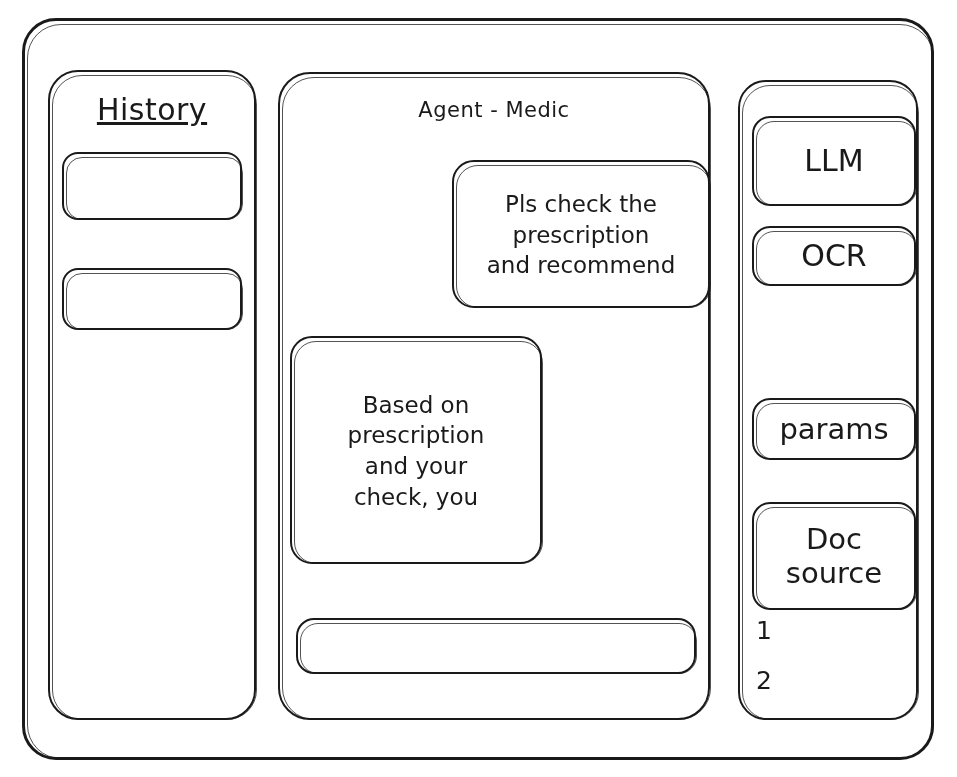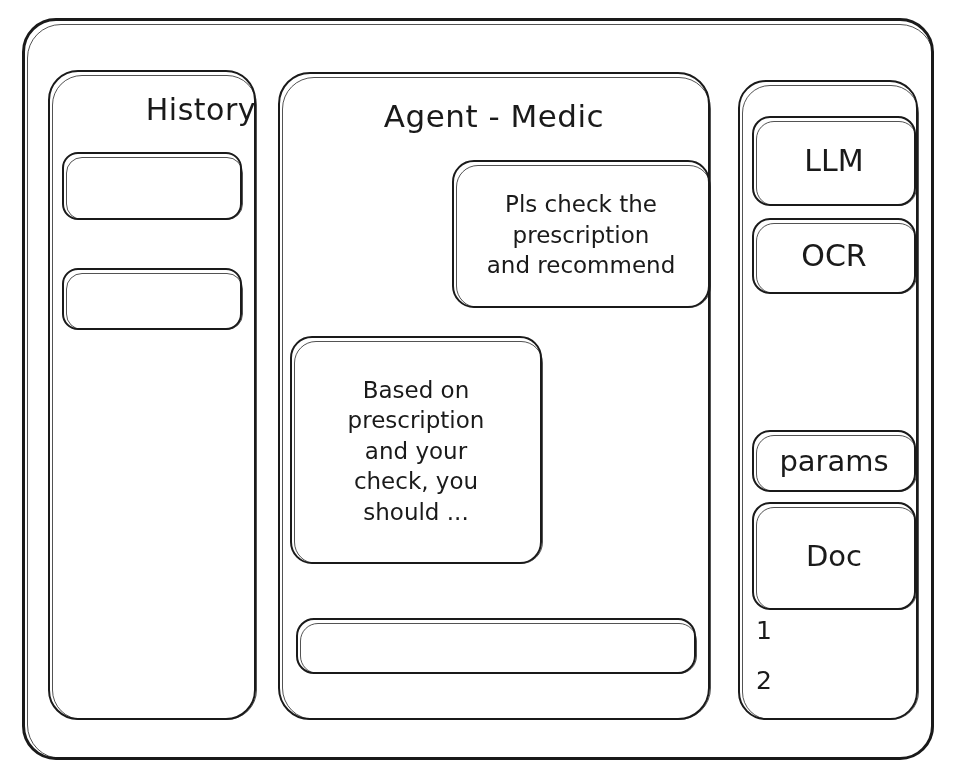--- a/index.html
+++ b/index.html
@@ -50,23 +50,24 @@
     top: 70px;
     width: 208px;
     height: 650px;
     border-radius: 30px;
   }
   #history-title {
     position: absolute;
     left: 48px;
     top: 92px;
     width: 208px;
-    text-align: right;
+    text-align: center;
     font-size: 30px;
     letter-spacing: .5px;
+    text-decoration: underline;
   }
   .history-item {
     left: 62px;
     width: 180px;
     height: 68px;
     border-radius: 16px;
   }
   #history-item-1 { top: 152px; }
   #history-item-2 { top: 268px; height: 62px; }
 
@@ -77,21 +78,21 @@
     width: 432px;
     height: 648px;
     border-radius: 32px;
   }
   #agent-title {
     position: absolute;
     left: 278px;
     top: 98px;
     width: 432px;
     text-align: center;
-    font-size: 31px;
+    font-size: 21px;
     letter-spacing: .5px;
   }
 
   .bubble {
     border-radius: 22px;
     padding: 12px 8px 10px;
     text-align: center;
     font-size: 23px;
     line-height: 1.33;
     display: flex;
@@ -135,22 +136,22 @@
     border-radius: 18px;
     display: flex;
     flex-direction: column;
     justify-content: center;
     align-items: center;
     text-align: center;
     font-size: 30px;
     line-height: 1.18;
   }
   #tool-llm    { top: 116px; height: 90px; }
-  #tool-ocr    { top: 218px; height: 76px; text-align: right; }
-  #tool-params { top: 398px; height: 62px; font-size: 29px; margin-top: 32px; }
+  #tool-ocr    { top: 226px; height: 60px; text-align: right; }
+  #tool-params { top: 398px; height: 62px; font-size: 29px; }
   #tool-doc-source {
     top: 502px;
     height: 108px;
     font-size: 29px;
     padding: 0 6px;
   }
   .doc-line { display: block; white-space: nowrap; }
 
   .doc-ref {
     position: absolute;
@@ -178,34 +179,34 @@
   <span class="bubble-line">Pls check the</span>
   <span class="bubble-line">prescription</span>
   <span class="bubble-line">and recommend</span>
 </div>
 
 <div class="sketch bubble" id="assistant-bubble">
   <span class="bubble-line">Based on</span>
   <span class="bubble-line">prescription</span>
   <span class="bubble-line">and your</span>
   <span class="bubble-line">check, you</span>
-  <span class="bubble-line">should ...</span>
 </div>
 
 <div class="sketch" id="composer-input"></div>
 
 <div class="sketch" id="tools-panel"></div>
 
 <div class="sketch tool-button" id="tool-llm">
   <span>LLM</span>
 </div>
 <div class="sketch tool-button" id="tool-ocr">
   <span>OCR</span>
 </div>
 <div class="sketch tool-button" id="tool-params">
   <span>params</span>
 </div>
 <div class="sketch tool-button" id="tool-doc-source">
   <span class="doc-line">Doc</span>
+  <span class="doc-line">source</span>
 </div>
 
 <div class="doc-ref" id="doc-ref-1">1</div>
 <div class="doc-ref" id="doc-ref-2">2</div>
 
 </body></html>

